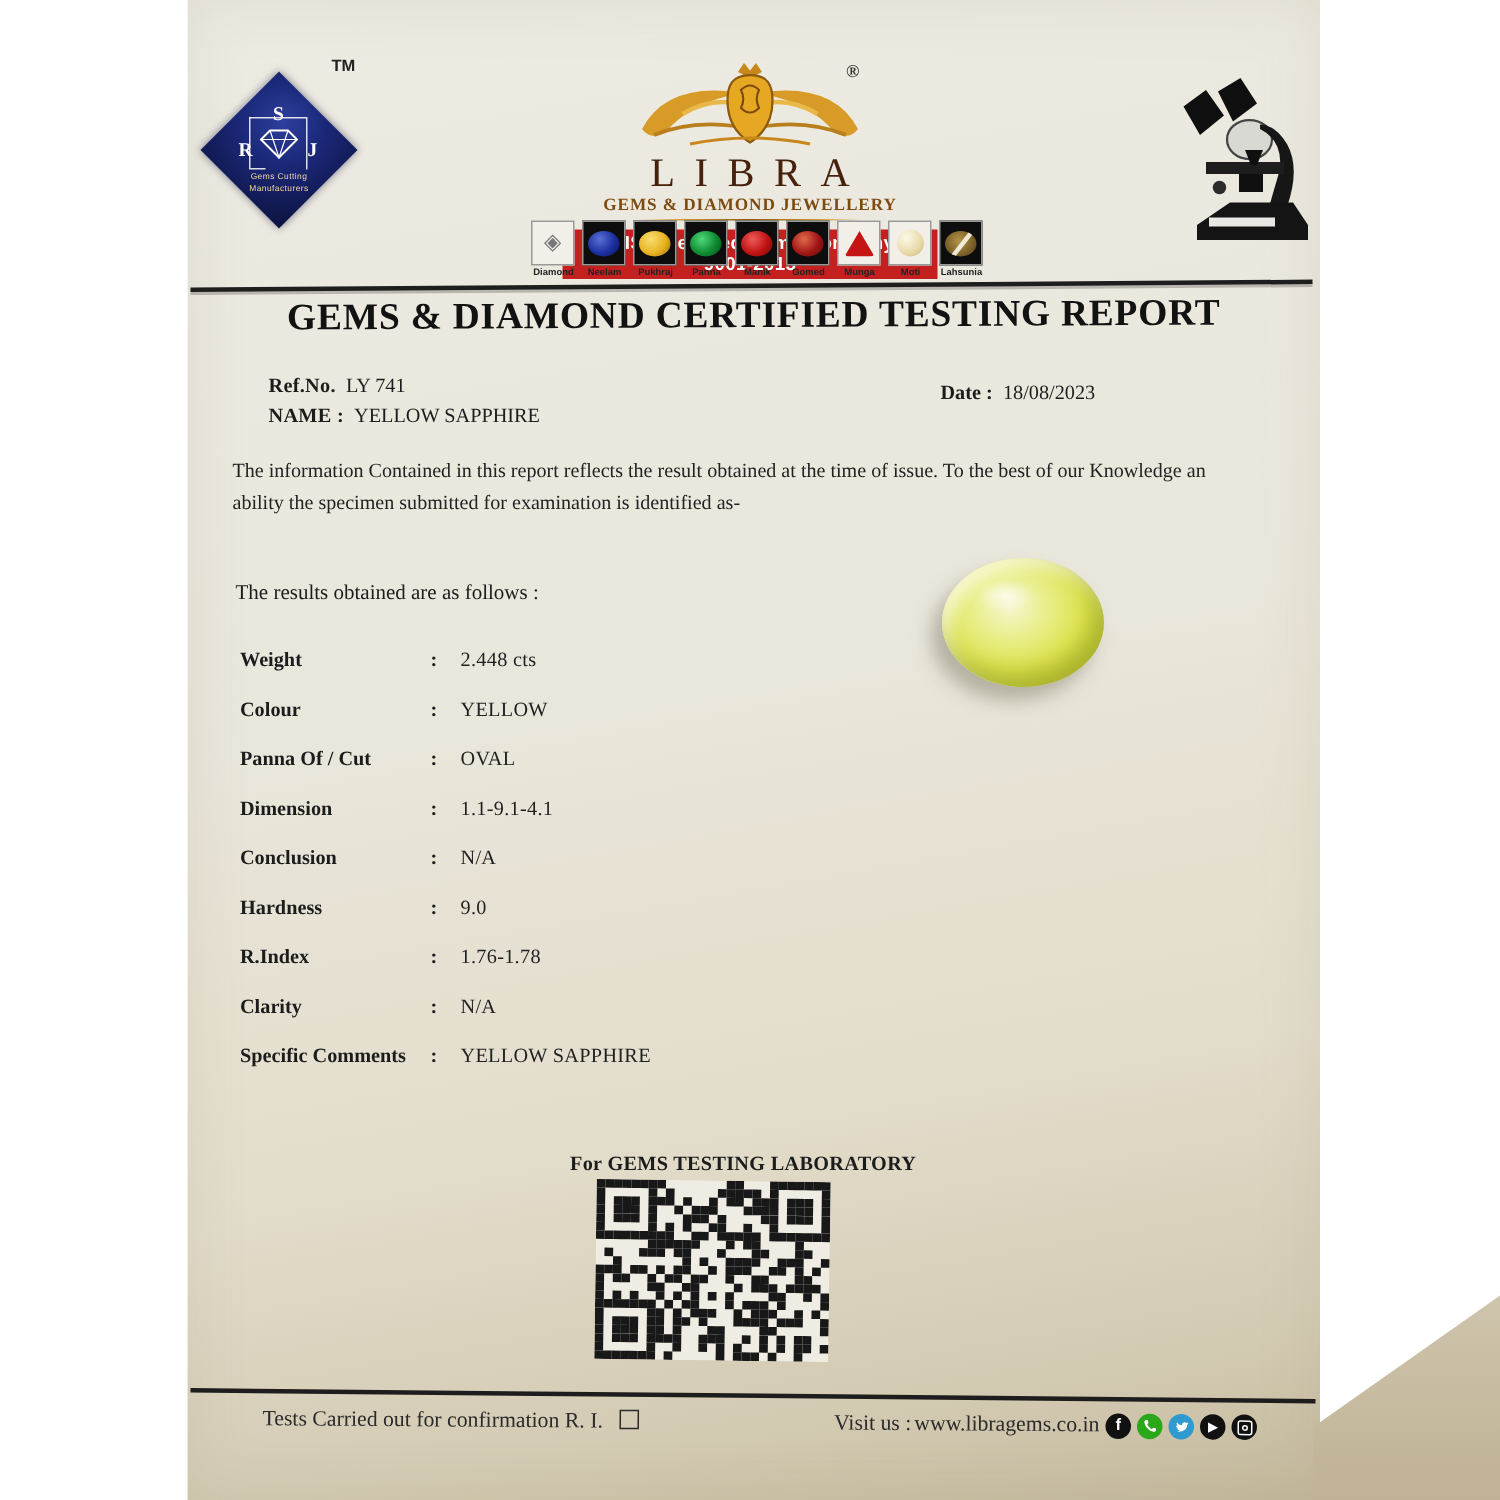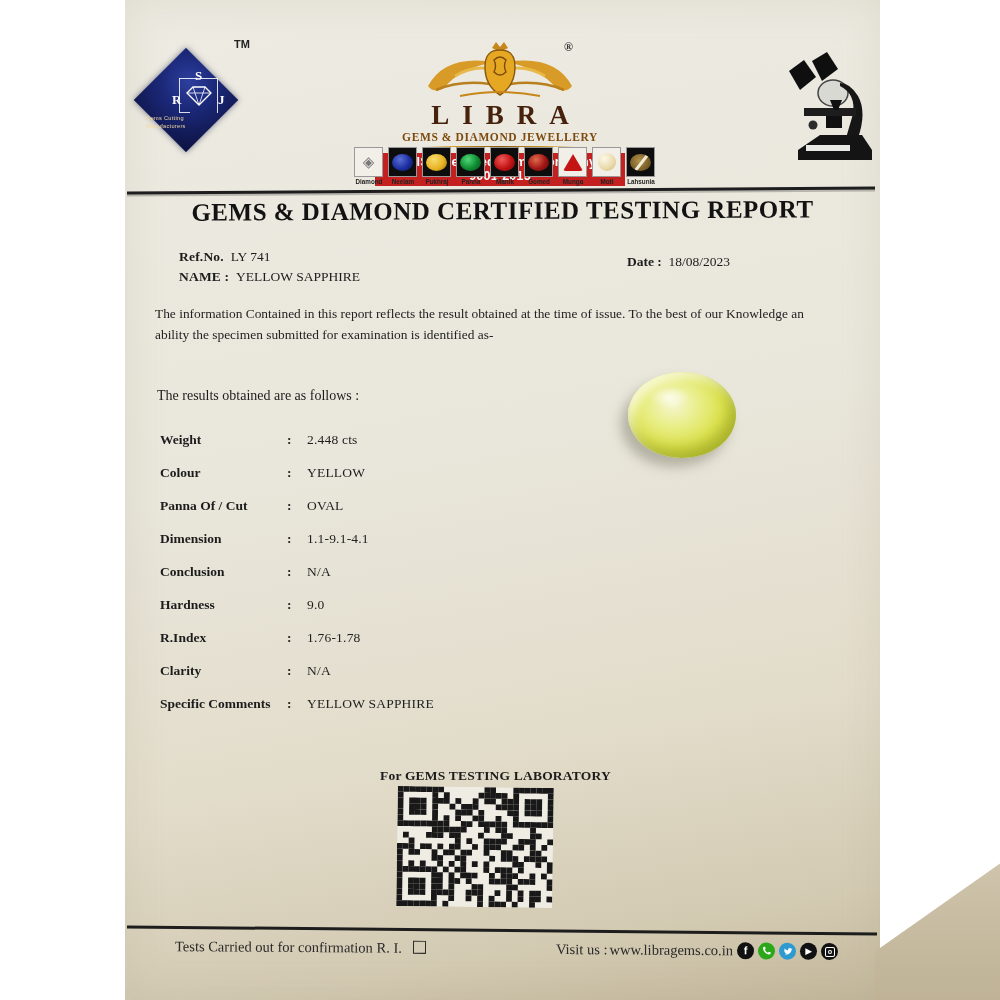--- a/index.html
+++ b/index.html
@@ -9,38 +9,38 @@
          background:linear-gradient(170deg,#edebe2 0%,#e9e6db 45%,#e2dcca 72%,#d3cab2 90%,#c3b89c 100%);
          box-shadow:inset 0 0 40px rgba(160,150,120,.18);}
   .paper-wedge{position:absolute;right:0;bottom:0;width:125px;height:220px;
          background:linear-gradient(180deg,#d8d0ba,#bfb295);
          clip-path:polygon(100% 38%,100% 100%,0 100%,0 78%);}
   
   .srj{position:absolute;left:133px;top:48px;width:106px;height:104px;}
   .srj .dia{position:absolute;left:16px;top:15px;width:74px;height:74px;transform:rotate(45deg);
         background:radial-gradient(circle at 35% 30%,#2d3f9e 0%,#1b2878 40%,#0c123f 100%);
         box-shadow:0 0 6px rgba(10,15,60,.5);}
-  .srj .inner{position:absolute;left:13px;top:0;width:106px;height:104px;color:#fff;}
+  .srj .inner{position:absolute;left:0;top:0;width:106px;height:104px;color:#fff;text-align:center;}
   .srj .bracket{position:absolute;left:33px;top:30px;width:38px;height:34px;
         border:1.4px solid rgba(255,255,255,.85);border-bottom:none;border-left:none;}
   .srj .bracket2{position:absolute;left:33px;top:30px;width:10px;height:34px;
         border-left:1.4px solid rgba(255,255,255,.85);border-bottom:1.4px solid rgba(255,255,255,.85);}
   .srj .s{position:absolute;left:49px;top:20px;font-weight:bold;font-size:13px;}
   .srj .r{position:absolute;left:26px;top:44px;font-weight:bold;font-size:13px;}
   .srj .j{position:absolute;left:72px;top:44px;font-weight:bold;font-size:13px;}
   .srj .gem{position:absolute;left:40px;top:38px;}
   .srj .cap{position:absolute;left:0;top:66px;width:106px;font-size:5.6px;letter-spacing:.3px;
         color:#f4d9a0;font-family:"Liberation Sans",sans-serif;line-height:1.5;}
   .srj .tm{position:absolute;left:88px;top:-10px;font-size:11px;font-weight:bold;color:#222;
         font-family:"Liberation Sans",sans-serif;}
   
   .libra{position:absolute;left:375px;top:40px;width:250px;text-align:center;}
   .libra .crest{height:62px;position:relative;}
   .libra .reg{position:absolute;right:52px;top:0;font-size:12px;font-weight:bold;color:#333;}
-  .libra .name{font-size:27px;font-weight:bold;letter-spacing:13px;color:#46220d;
+  .libra .name{font-size:27px;font-weight:normal;letter-spacing:13px;color:#46220d;
         text-indent:13px;line-height:1;}
   .libra .tag{font-size:11.5px;font-weight:bold;letter-spacing:.6px;color:#7d4a10;margin-top:2px;}
   .libra .flour{height:5px;margin:1px auto;width:150px;
         background:linear-gradient(90deg,transparent,#cf9b2e 20%,#8a5a10 50%,#cf9b2e 80%,transparent);
         clip-path:polygon(0 40%,100% 40%,100% 60%,0 60%);}
   .libra .banner{display:inline-block;background:#c42020;color:#fff;font-weight:bold;
         font-size:12.5px;padding:2px 9px 3px;margin-top:3px;letter-spacing:.2px;
         font-family:"Liberation Sans",sans-serif;}
   
   .legend{position:absolute;left:354px;top:147px;display:flex;gap:4px;}

